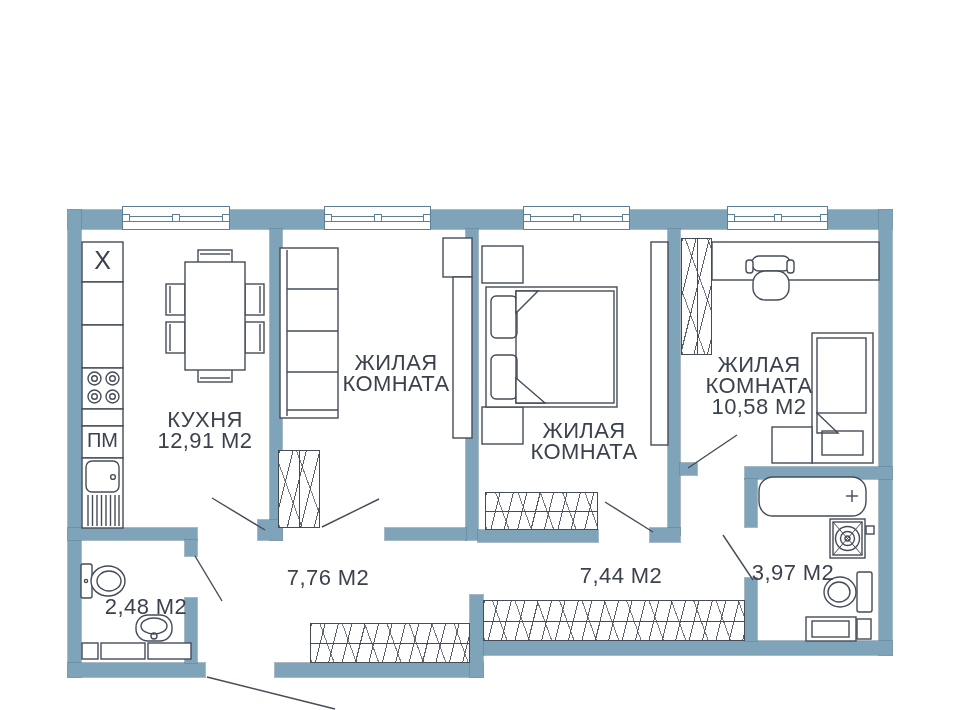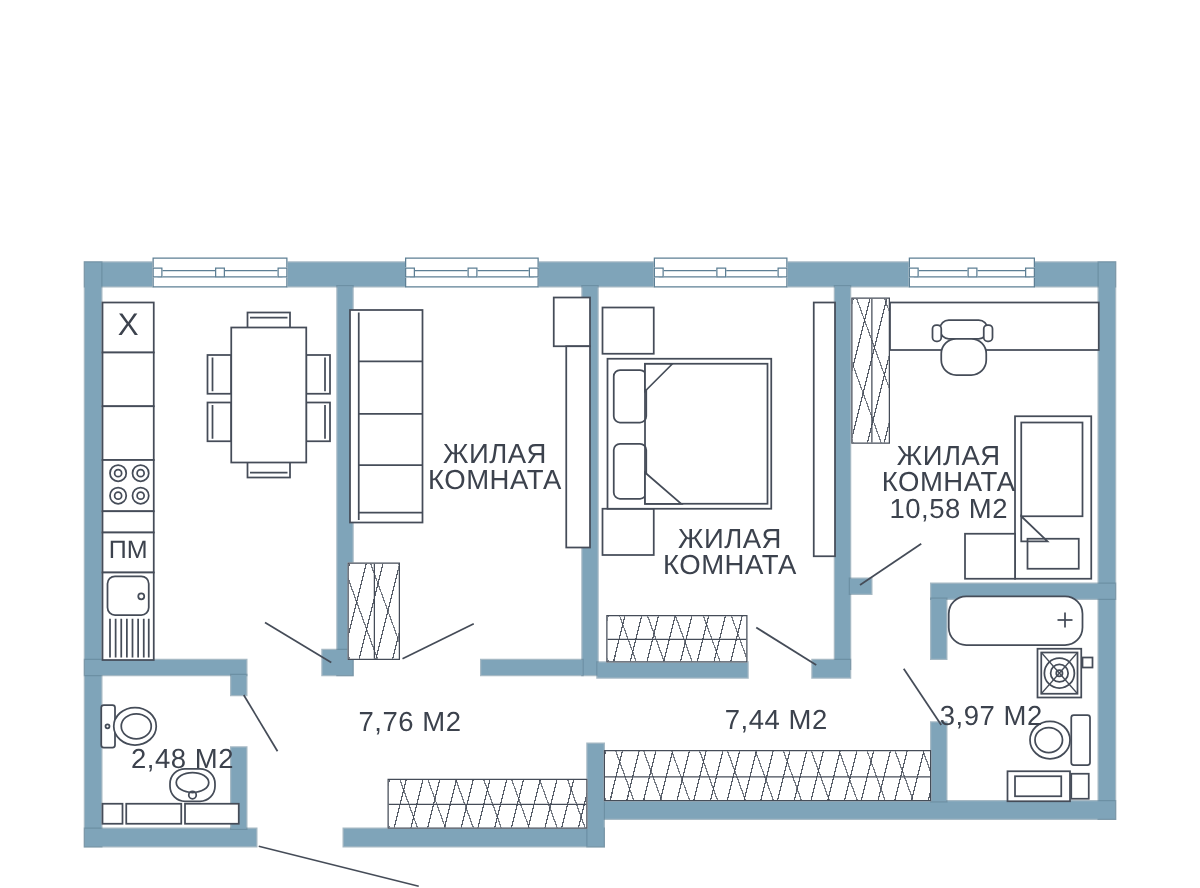--- a/index.html
+++ b/index.html
@@ -222,20 +222,24 @@
       <line x1="212" y1="498" x2="265" y2="530"></line>
       <line x1="322" y1="527" x2="379" y2="499"></line>
       <line x1="605" y1="502" x2="653" y2="532"></line>
       <line x1="688" y1="468" x2="737" y2="435"></line>
       <line x1="723" y1="535" x2="753" y2="580"></line>
       <line x1="195" y1="556" x2="222" y2="601"></line>
       <line x1="207" y1="677" x2="335" y2="709"></line>
     </g>
   </svg>
 
+  <div class="lbl" style="left:130px;top:409px;width:150px">
+    <div>КУХНЯ</div>
+    <div>12,91 М2</div>
+  </div>
   <div class="lbl" style="left:326px;top:352px;width:140px">
     <div>ЖИЛАЯ КОМНАТА</div>
   </div>
   <div class="lbl" style="left:514px;top:420px;width:140px">
     <div>ЖИЛАЯ КОМНАТА</div>
   </div>
   <div class="lbl" style="left:689px;top:354px;width:140px">
     <div>ЖИЛАЯ КОМНАТА</div>
     <div>10,58 М2</div>
   </div>

